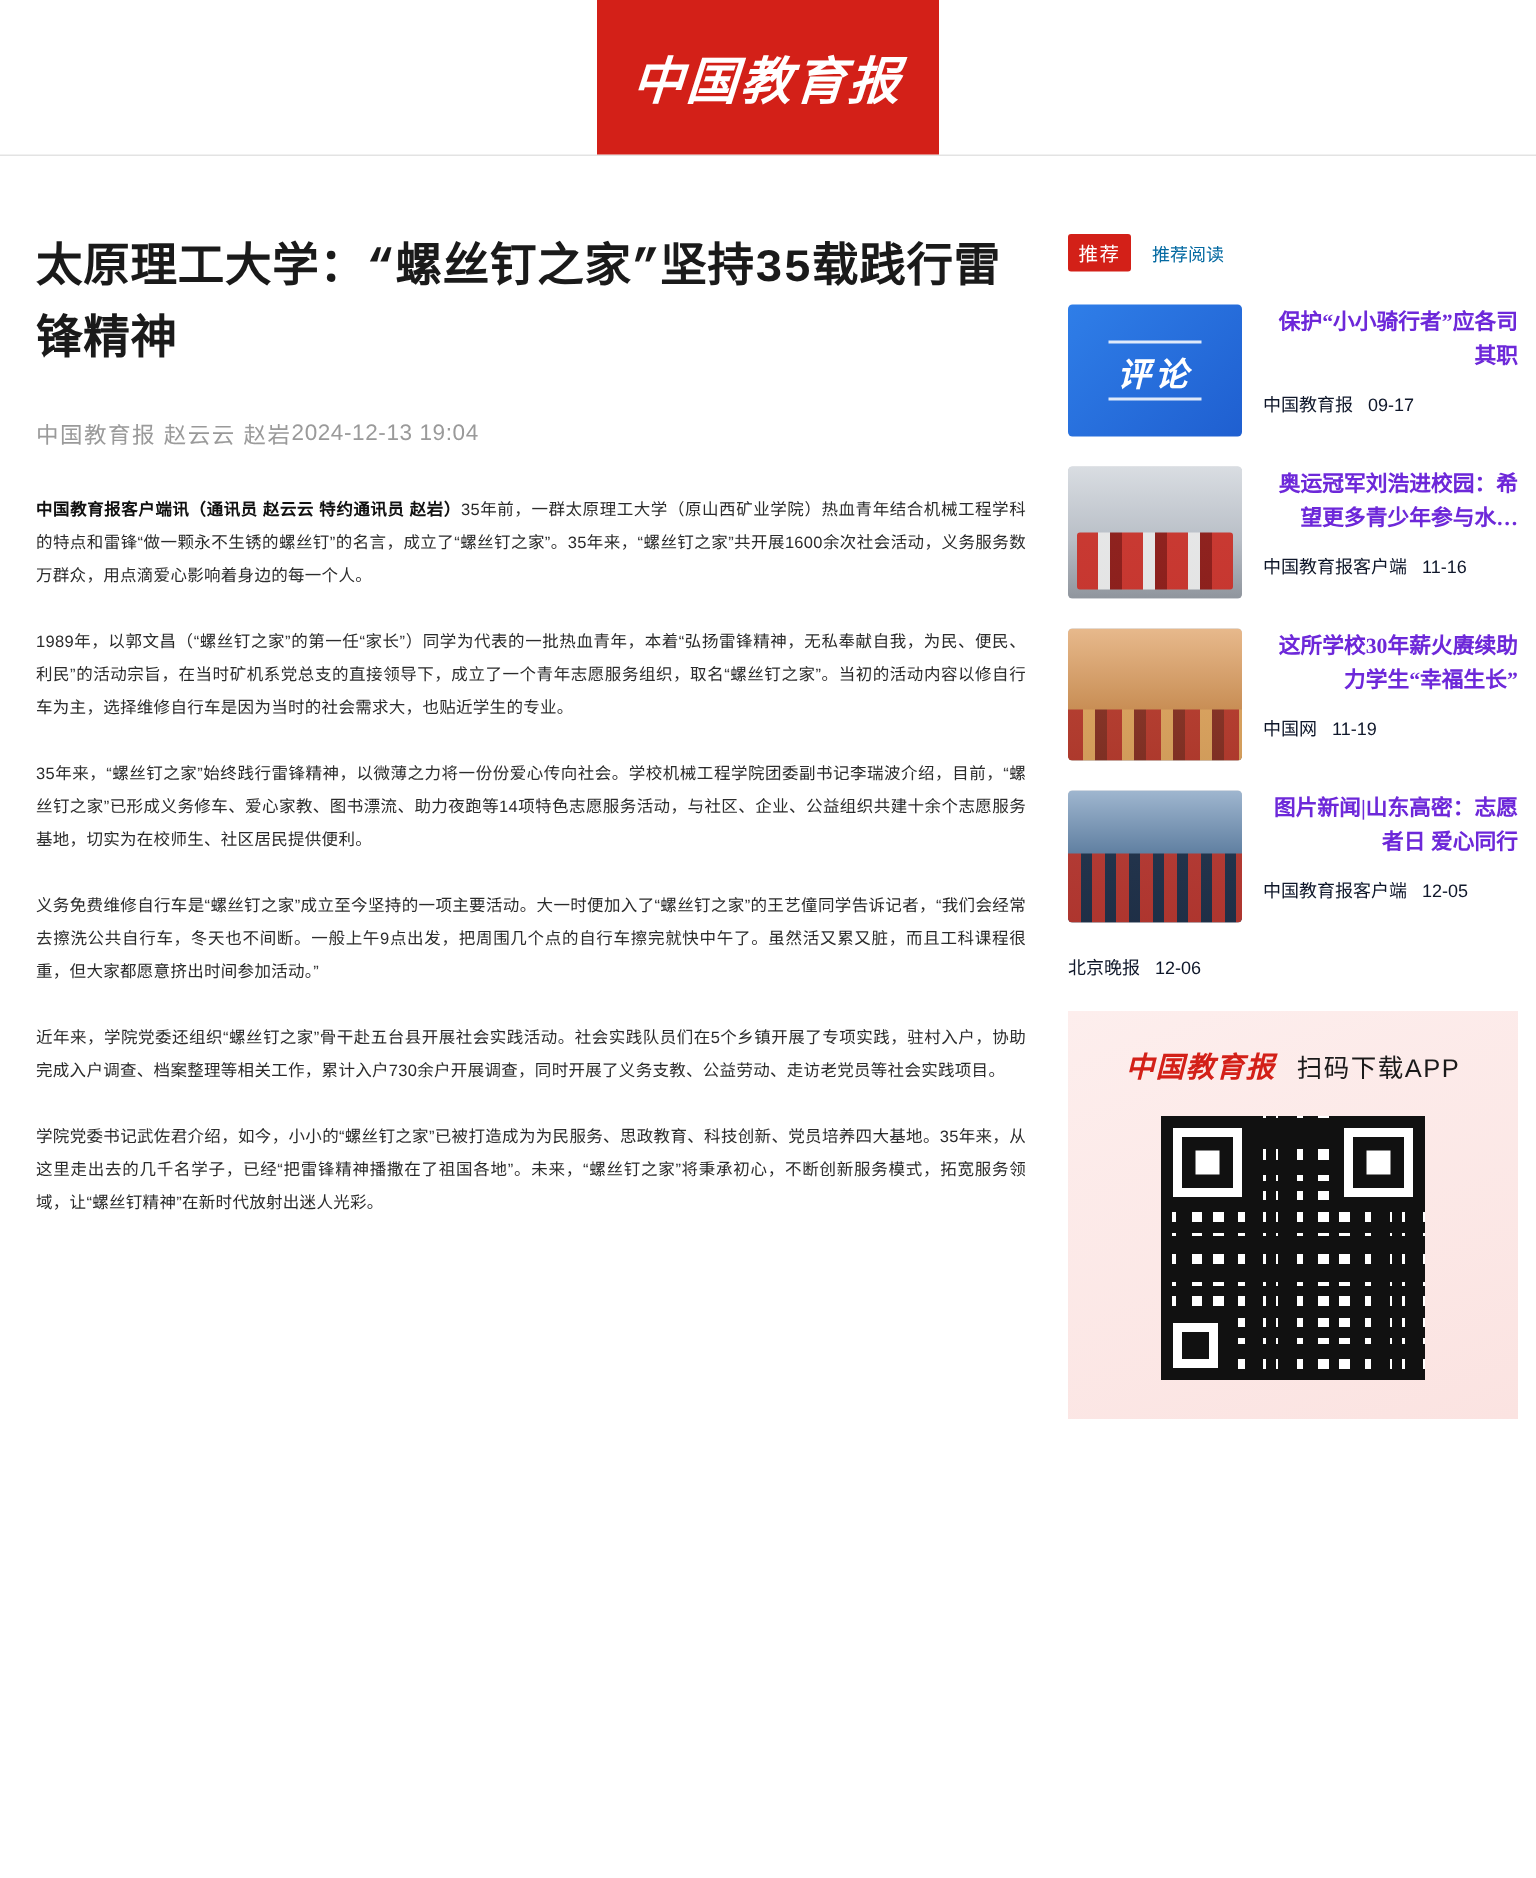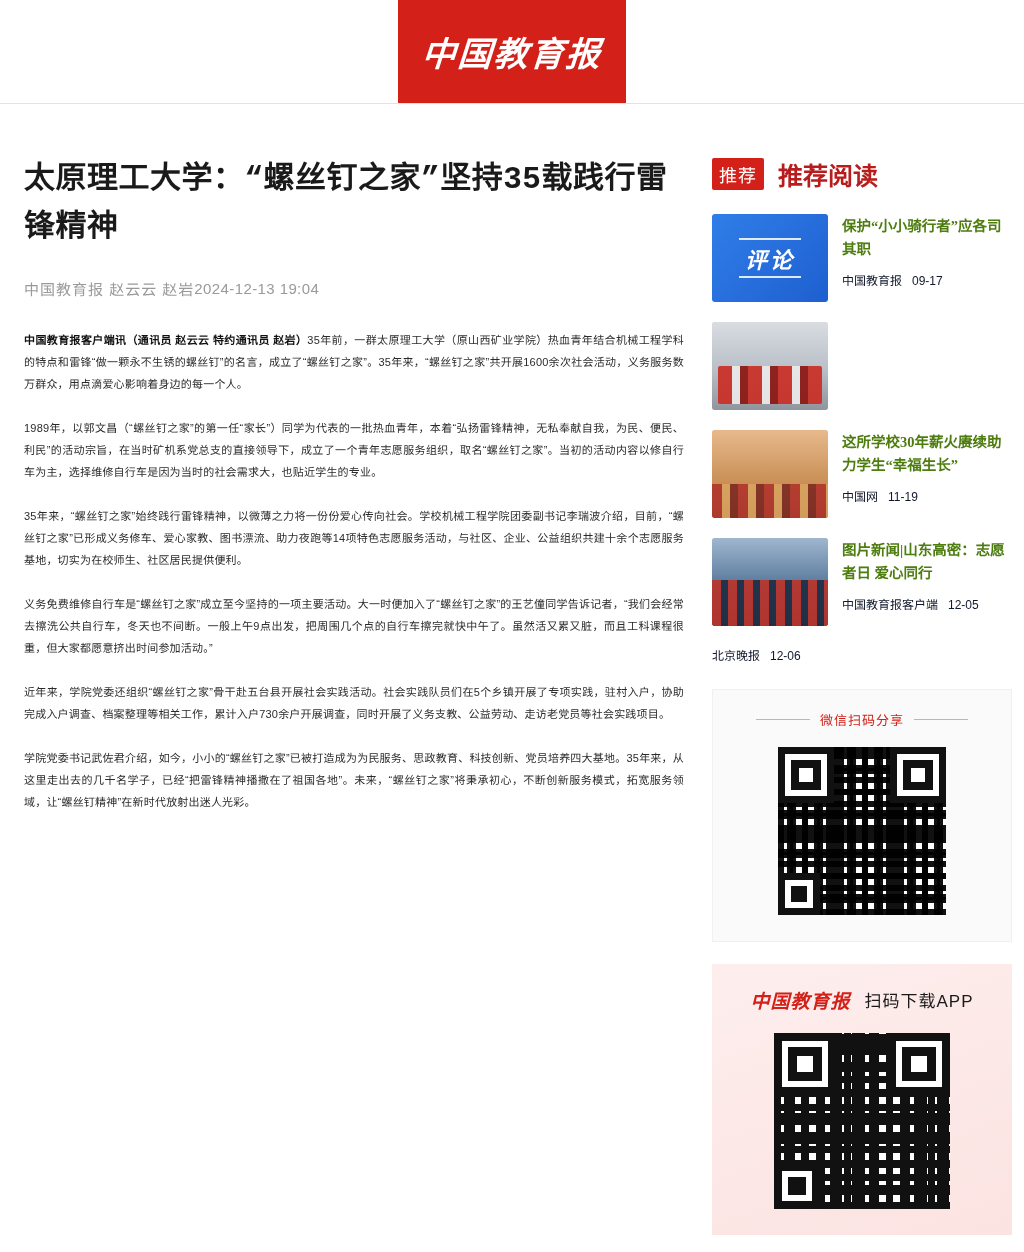--- a/index.html
+++ b/index.html
@@ -87,29 +87,29 @@
   
   .rec-head {
     display: flex;
     align-items: center;
     gap: 14px;
     margin-bottom: 22px;
   }
   .rec-tag {
     background: #d32018;
     color: #fff;
-    font-size: 18px;
+    font-size: 13px;
     padding: 3px 7px;
     border-radius: 2px;
     letter-spacing: 1px;
   }
   .rec-title {
-    font-size: 25px;
-    color: #b91c1c;
-    font-weight: 700;
+    font-size: 12px;
+    color: #0369a1;
+    font-weight: 400;
     font-family: "Liberation Serif", "DejaVu Serif", serif;
   }
 
   .rec-item {
     display: flex;
     gap: 14px;
     margin-bottom: 20px;
     align-items: flex-start;
   }
   .thumb {
@@ -117,24 +117,25 @@
     height: 88px;
     flex: 0 0 116px;
     border-radius: 3px;
     overflow: hidden;
     position: relative;
   }
   .rec-text { flex: 1; min-width: 0; padding-top: 1px; }
   .rec-item-title {
     font-size: 14.5px;
     line-height: 1.6;
-    color: #4d7c0f;
+    color: #6d28d9;
     font-family: "Liberation Serif", "DejaVu Serif", serif;
     font-weight: 700;
     margin-bottom: 10px;
+    text-align: right;
   }
   .rec-meta {
     font-size: 12px;
     color: #0f172a;
   }
   .rec-meta .sep { display: inline-block; width: 10px; }
 
   .rec-item-plain { margin-bottom: 22px; }
   .rec-item-plain .rec-item-title { margin-bottom: 9px; font-size: 15.5px; }
 
@@ -295,20 +296,26 @@
           <div class="rec-meta">
             <span>中国教育报</span><span class="sep"></span><span>09-17</span>
           </div>
         </div>
       </div>
 
       <div class="rec-item">
         <div class="thumb th-photo th-a">
             <span class="sky"></span>
           </div>
+        <div class="rec-text">
+          <div class="rec-item-title">奥运冠军刘浩进校园：希望更多青少年参与水…</div>
+          <div class="rec-meta">
+            <span>中国教育报客户端</span><span class="sep"></span><span>11-16</span>
+          </div>
+        </div>
       </div>
 
       <div class="rec-item">
         <div class="thumb th-photo th-b">
             <span class="sky"></span>
           </div>
         <div class="rec-text">
           <div class="rec-item-title">这所学校30年薪火赓续助力学生“幸福生长”</div>
           <div class="rec-meta">
             <span>中国网</span><span class="sep"></span><span>11-19</span>
@@ -327,30 +334,20 @@
           </div>
         </div>
       </div>
 
       <div class="rec-item-plain">
         <div class="rec-meta">
           <span>北京晚报</span><span class="sep"></span><span>12-06</span>
         </div>
       </div>
 
-      <div class="qr-box">
-        <div class="qr-box-head">
-          <span class="rule"></span>
-          <span class="label">微信扫码分享</span>
-          <span class="rule"></span>
-        </div>
-        <div class="qr">
-            <span class="eye3"></span>
-          </div>
-      </div>
 
       <div class="app-box">
         <div class="app-head">
           <span class="app-logo">中国教育报</span>
           <span class="app-label">扫码下载APP</span>
         </div>
         <div class="qr-app">
             <span class="eye3"></span>
           </div>
       </div>

